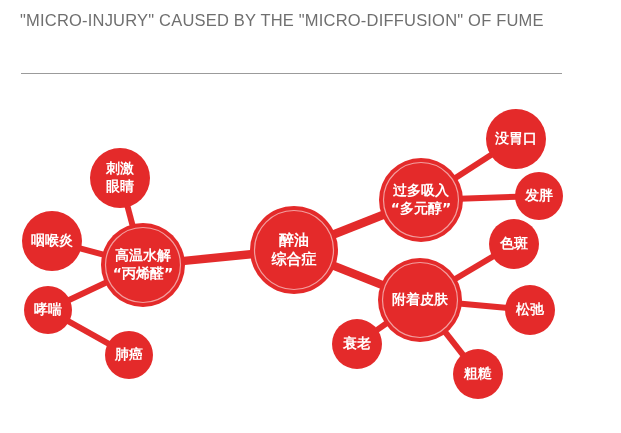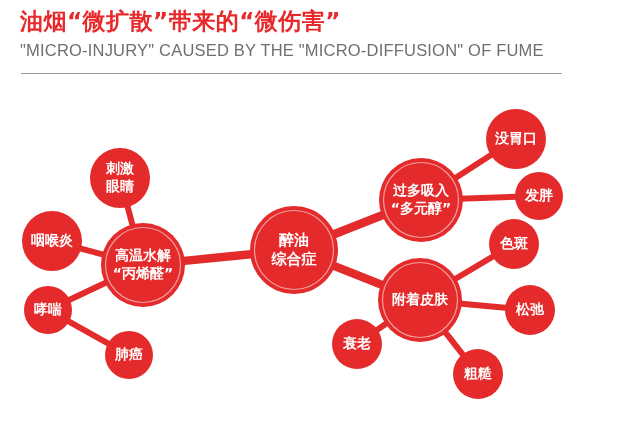--- a/index.html
+++ b/index.html
@@ -88,21 +88,20 @@
     text-anchor: middle;
     dominant-baseline: middle;
   }
 </style>
 </head>
 <body>
 
 <div id="page">
 
   <div class="header">
-    <div class="title-cn">油烟“微扩散”带来的“微伤害”</div>
     <div class="title-en">"MICRO-INJURY" CAUSED BY THE "MICRO-DIFFUSION" OF FUME</div>
   </div>
   <div class="divider"></div>
 
   <svg id="map" viewBox="0 0 621 351">
     <g id="edges-layer">
         <line x1="253.20080879109713" y1="172.05289978896386" x2="181.80898675968808" y2="179.14480263976608" class="edge-main"></line>
         <line x1="332.14984750665093" y1="152.98037499738155" x2="384.71112066440526" y2="132.2869603683444" class="edge-main"></line>
         <line x1="332.109119157955" y1="183.12266633252182" x2="383.74986226438426" y2="203.615024708089" class="edge-main"></line>
         <line x1="133.03210265274993" y1="145.29534481692366" x2="126.90085200963466" y2="122.10322281905285" class="edge-leaf"></line>

